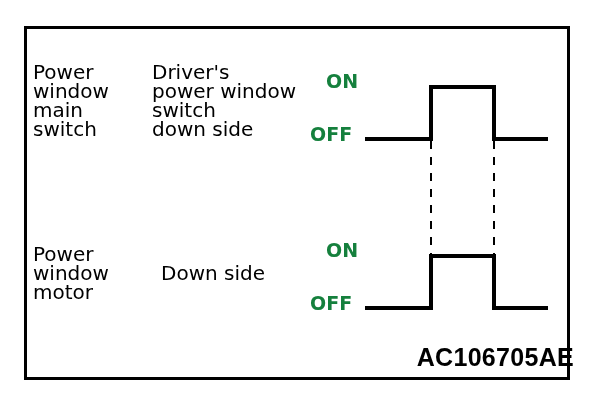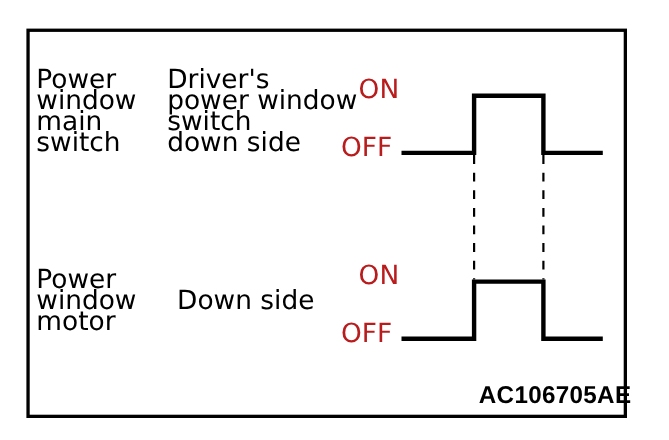--- a/index.html
+++ b/index.html
@@ -29,38 +29,39 @@
     width: 546px;
     height: 354px;
     border: 3px solid #000000;
     box-sizing: border-box;
     background: #ffffff;
   }
 
   
   .label-block {
     position: absolute;
-    font-size: 24px;
+    font-size: 20px;
     line-height: 19px;
     color: #000000;
     white-space: pre-line;
     letter-spacing: 0px;
   }
 
   #row1-component-label { left: 33px; top: 63px; }
   #row1-signal-label    { left: 152px; top: 63px; }
   #row2-component-label { left: 33px; top: 245px; }
   #row2-signal-label    { left: 161px; top: 264px; }
 
   
   .state-label {
     position: absolute;
-    font-size: 24px;
+    font-size: 19px;
     line-height: 19px;
-    color: #b91c1c;
+    color: #15803d;
+    font-weight: bold;
   }
   #row1-on-label  { left: 326px; top: 72px; }
   #row1-off-label { left: 310px; top: 125px; }
   #row2-on-label  { left: 326px; top: 241px; }
   #row2-off-label { left: 310px; top: 294px; }
 
   
   #waveform-layer {
     position: absolute;
     left: 0;
@@ -69,21 +70,21 @@
     height: 400px;
     pointer-events: none;
   }
 
   
   #reference-code {
     position: absolute;
     right: 34px;
     bottom: 28px;
     font-family: "Liberation Sans", sans-serif;
-    font-size: 22px;
+    font-size: 25px;
     font-weight: bold;
     letter-spacing: 0.3px;
     color: #000000;
   }
 </style>
 </head>
 <body>
 
 <div id="diagram-root">
 

